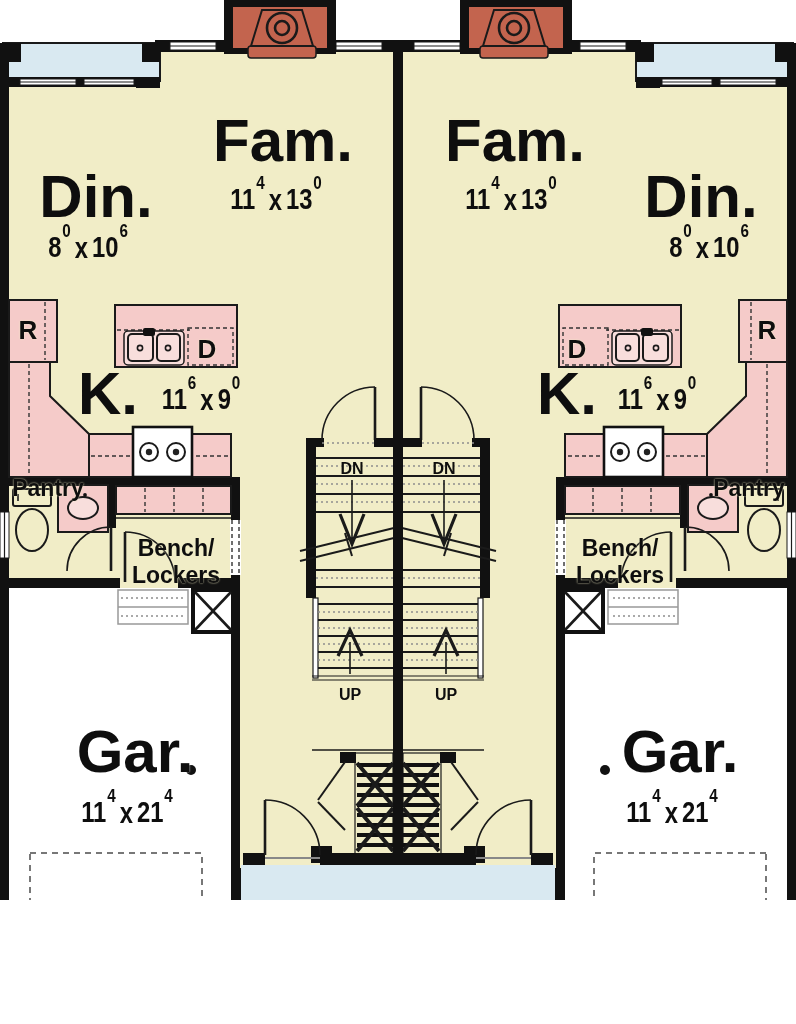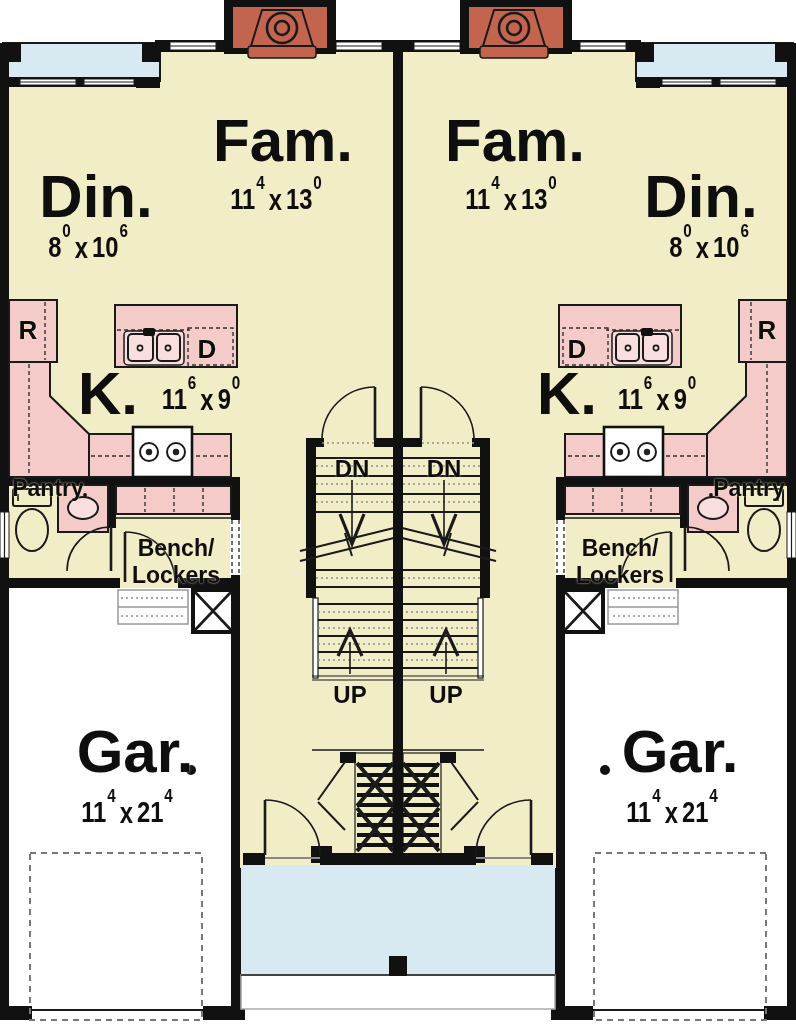--- a/index.html
+++ b/index.html
@@ -1,17 +1,17 @@
 <!DOCTYPE html>
 <html style="--floor: #f1edc7; --pink: #f5cbc9; --pink_light: #f8dedc; --blue: #d9e9f1; --red: #c3644e;"><head>
 <meta charset="utf-8">
 <style>
   html,body{margin:0;padding:0;background:#fff;}
   #plan{
-    position:relative;width:796px;height:1024px;background:#fff;overflow:hidden;
+    position:relative;width:796px;height:900px;background:#fff;overflow:hidden;
     font-family:"Liberation Sans",sans-serif;
   }
   #plan svg{position:absolute;left:0;top:0;}
   
   .wall{fill:#111;}
   .flr{fill:var(--floor);}
   .wht{fill:#fff;}
   .blu{fill:var(--blue);}
   .red{fill:var(--red);}
   .pnk{fill:var(--pink);stroke:#1a1a1a;stroke-width:2;}
@@ -33,21 +33,21 @@
   .room{font-size:60px;letter-spacing:0px;}
   .dim{
     position:absolute;font-weight:bold;color:#0e0e0e;white-space:nowrap;
     transform:translate(-50%,-50%) scaleX(.82);font-size:29px;
     text-shadow:0 0 2px var(--floor);
   }
   .dim sup{font-size:0.64em;position:relative;top:-0.55em;margin-left:1px;}
   .dim .sep{margin:0 5px;}
   .small{font-size:23px;margin-top:22px;}
   .fixt{font-size:26px;}
-  .stair{font-size:24px;}
+  .stair{font-size:16px;}
   .onblue{text-shadow:0 0 2px var(--blue);}
   .onwhite{text-shadow:0 0 2px #fff;}
 </style>
 </head>
 <body>
 
 <div id="plan">
 
 <svg width="796" height="1024" viewBox="0 0 796 1024">
 

